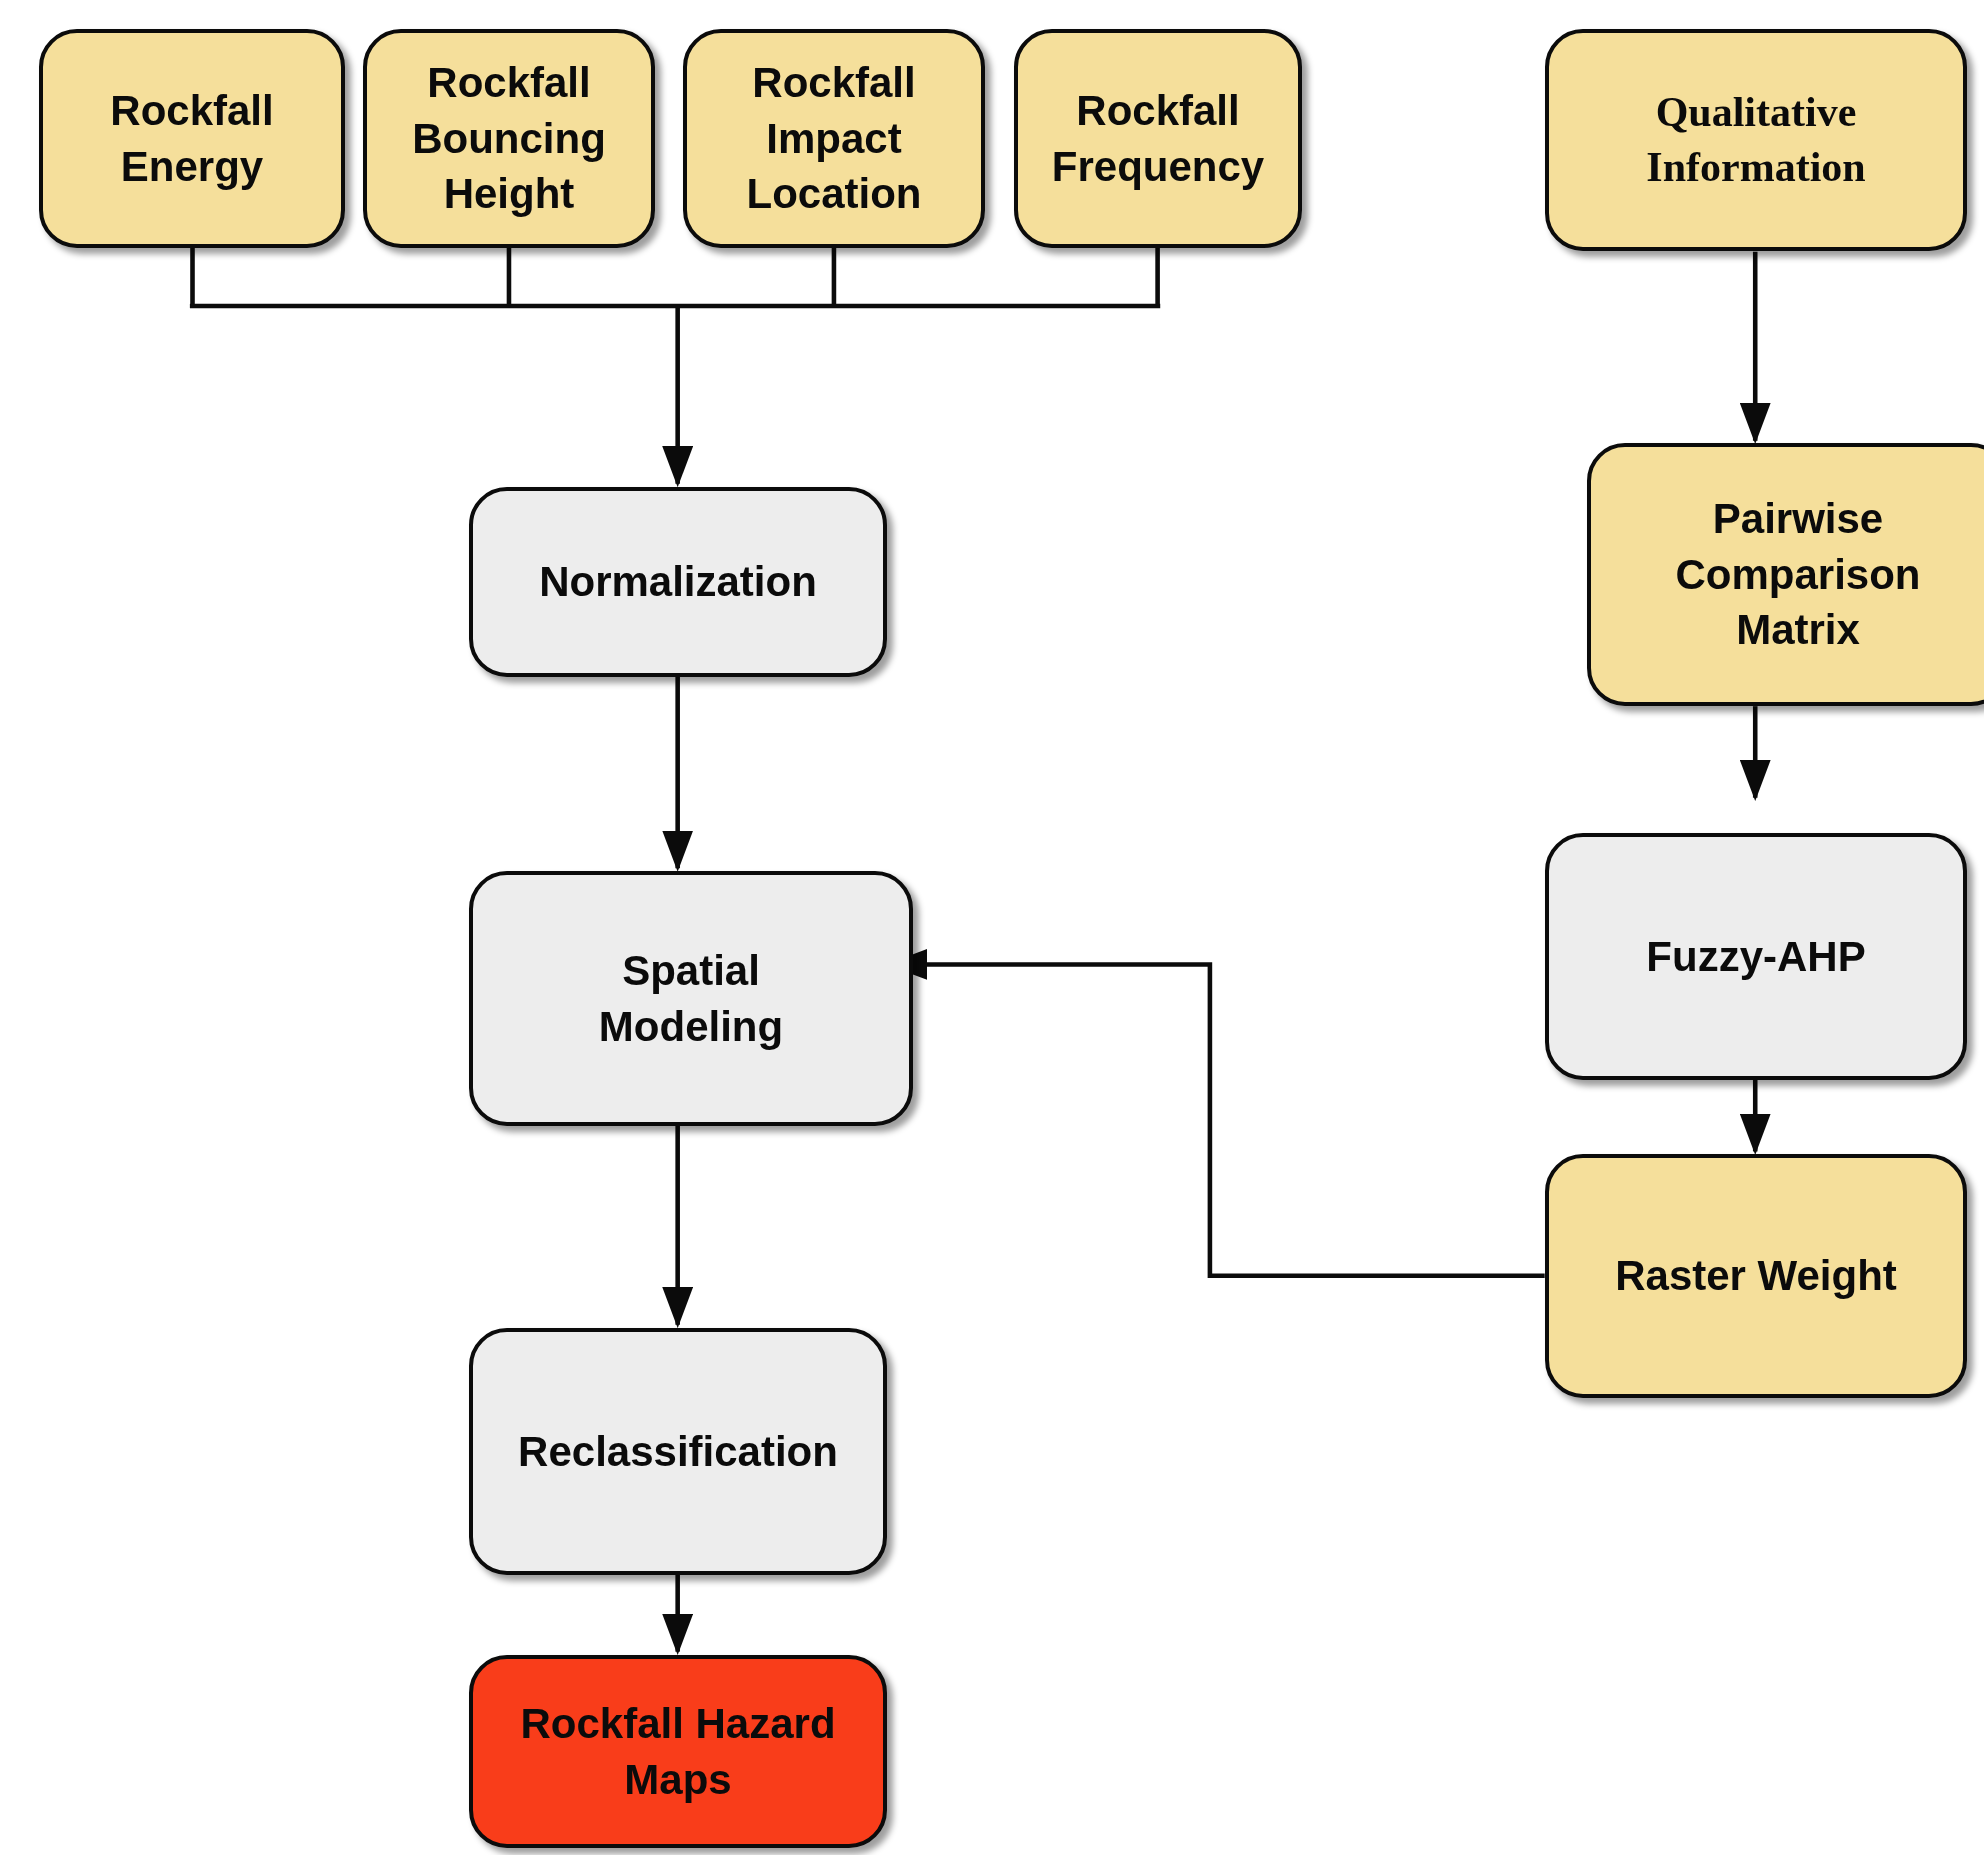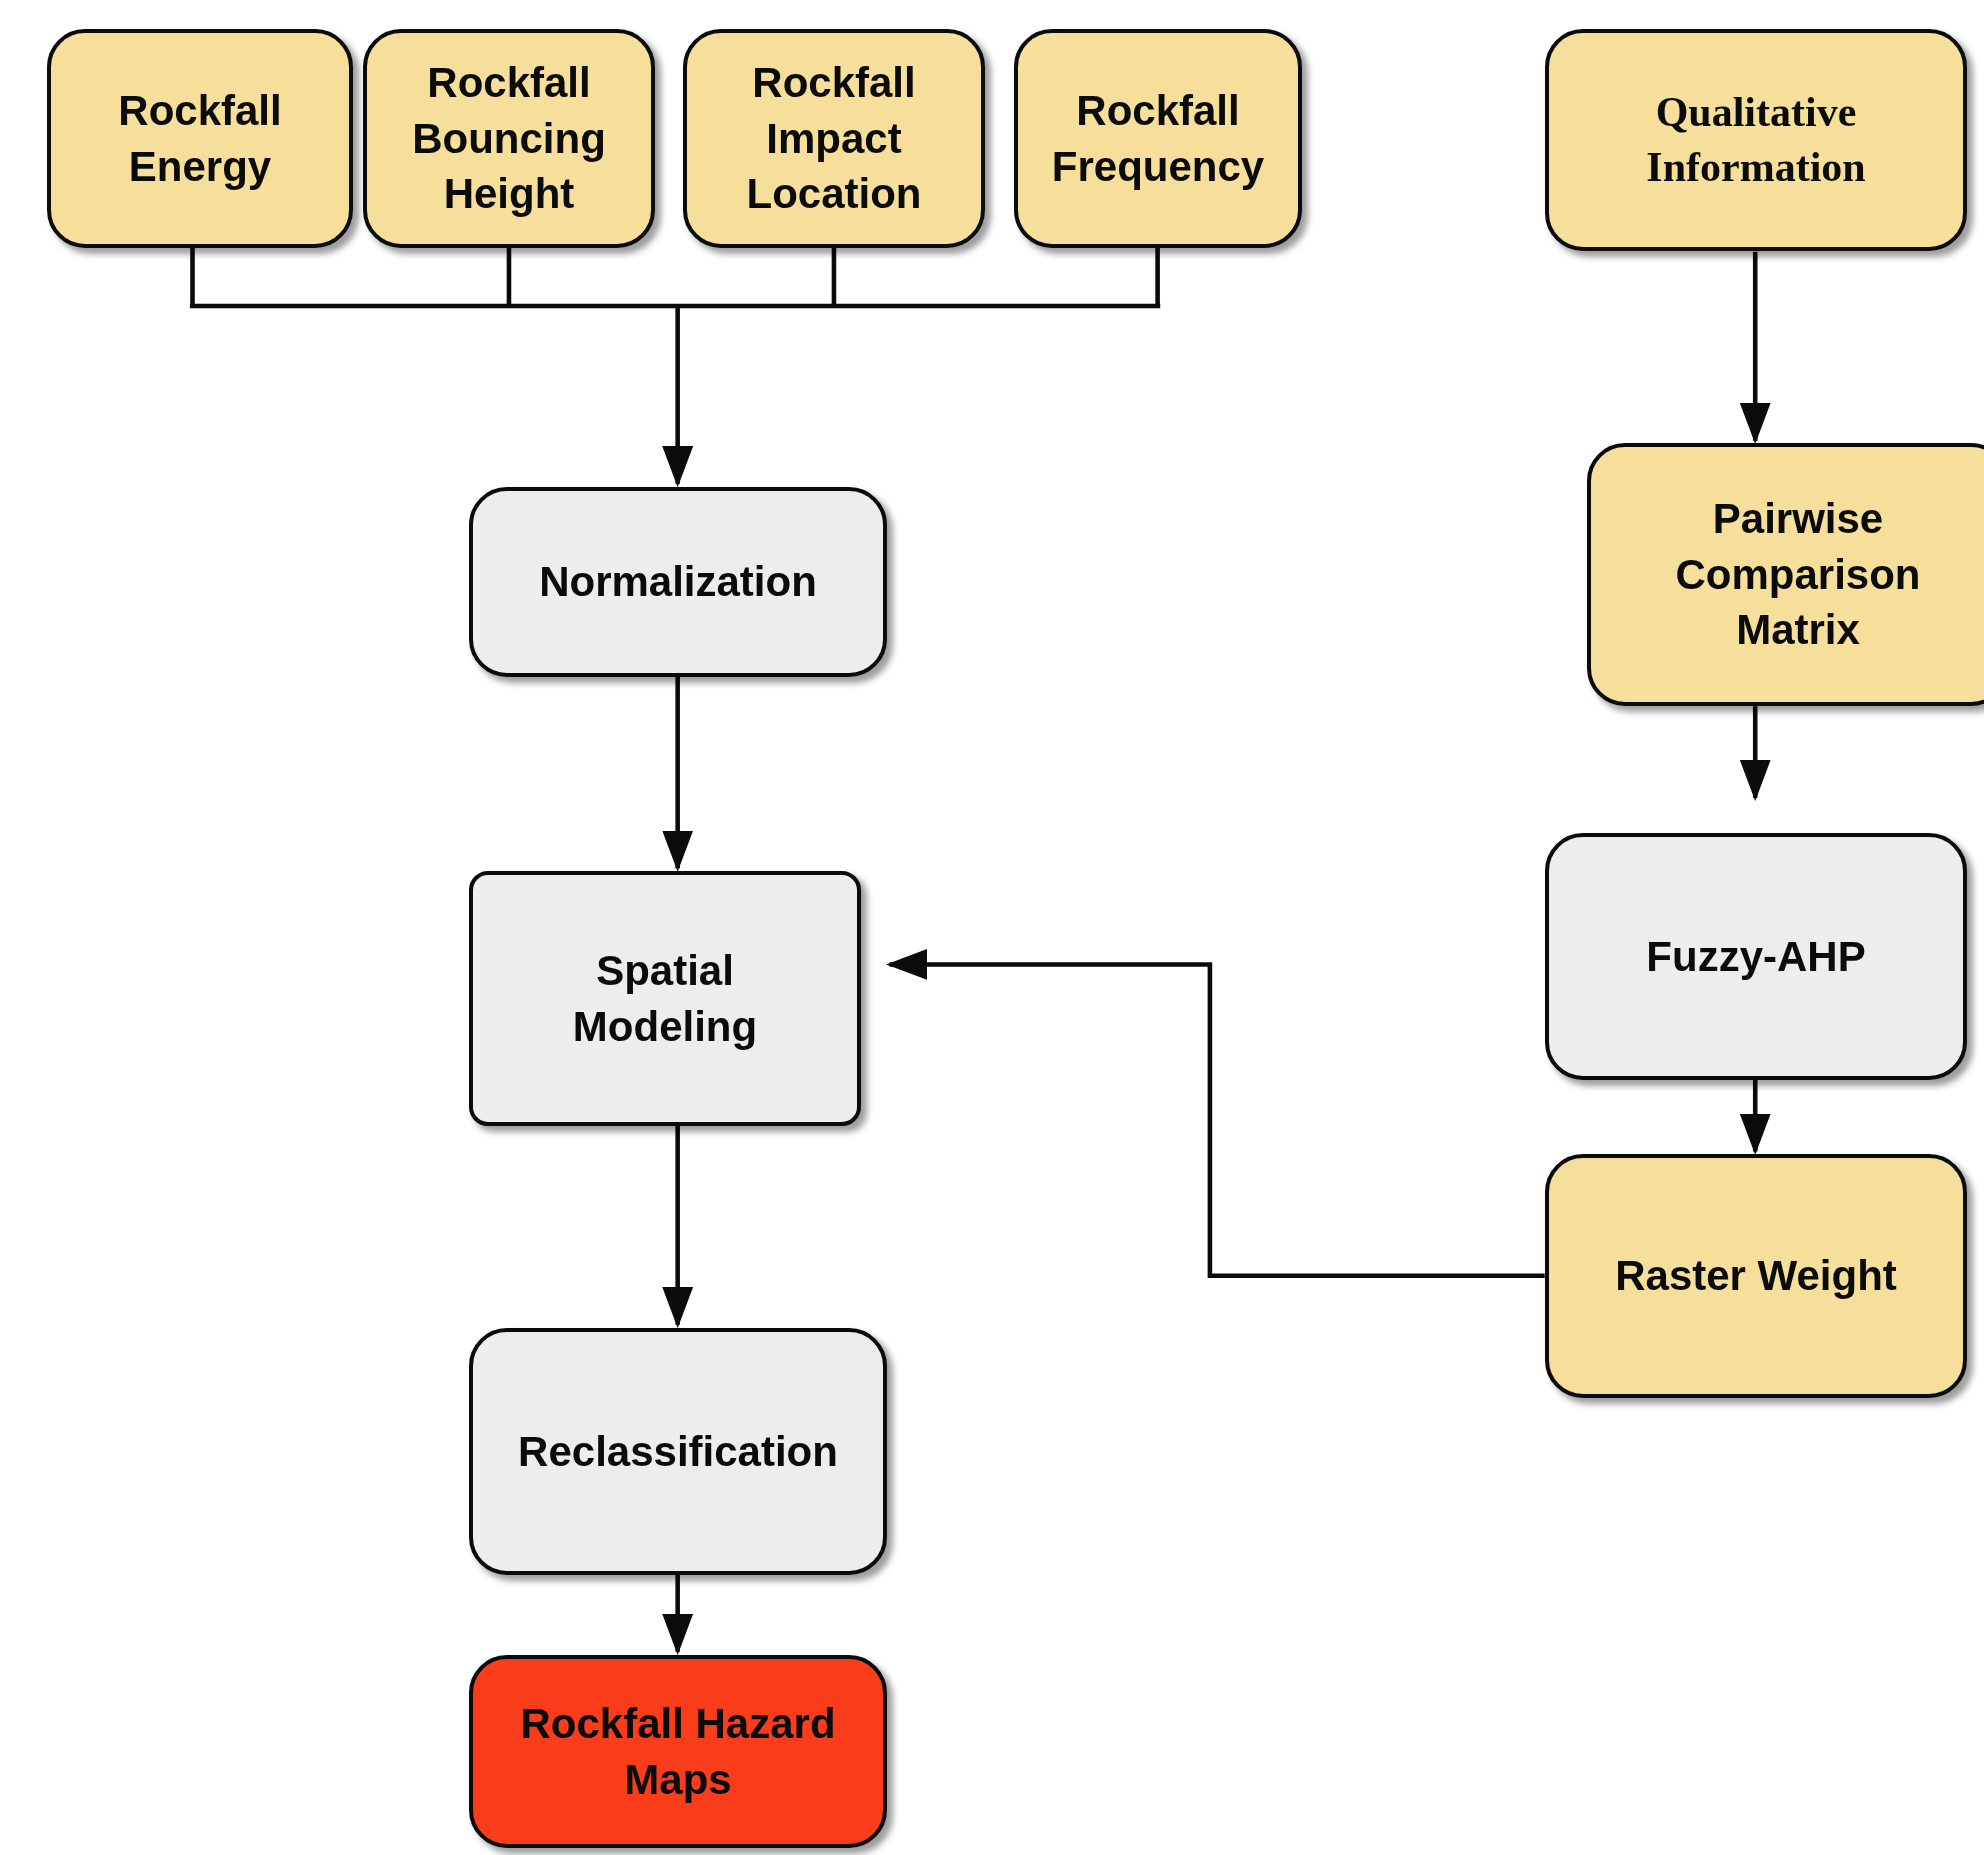--- a/index.html
+++ b/index.html
@@ -29,27 +29,27 @@
     padding:6.5px 19.6px;
     box-shadow:5.2px 5.9px 5.9px rgba(0,0,0,0.38);
   }
   .node--input   { background:var(--input-fill,#F5DF9B); }
   .node--process { background:var(--process-fill,#EDEDED); }
   .node--output  { background:var(--output-fill,#F93D1A); }
 
   .label--narrow { max-width:281px; display:inline-block; }
 
   
-  #n-energy        { left:39px;   top:29px;   width:306px; height:219px;margin-left:8px; }
+  #n-energy        { left:39px;   top:29px;   width:306px; height:219px; }
   #n-bouncing      { left:363px;  top:29px;   width:292px; height:219px; }
   #n-impact        { left:683px; top:29px;   width:302px; height:219px; }
   #n-frequency     { left:1014px; top:29px;   width:288px; height:219px; }
   #n-qualitative   { left:1545px; top:29px;   width:422px; height:222px;font-family:Liberation Serif, serif; }
   #n-normalization { left:469px;  top:487px;  width:418px; height:190px; }
-  #n-spatial       { left:469px;  top:871px; width:392px; height:255px;border-radius:19px; }
+  #n-spatial       { left:469px;  top:871px; width:444px; height:255px; }
   #n-reclass       { left:469px;  top:1328px; width:418px; height:247px;justify-content:center; }
   #n-hazard        { left:469px;  top:1655px; width:418px; height:193px; }
   #n-pcm           { left:1587px; top:443px;  width:422px; height:263px; }
   #n-fuzzy         { left:1545px; top:801px; width:422px; height:247px;margin-top:32px; }
   #n-raster        { left:1545px; top:1154px; width:422px; height:244px; }
 
   #connectors {
     position:absolute;
     left:0; top:0;
     width:100%; height:100%;

